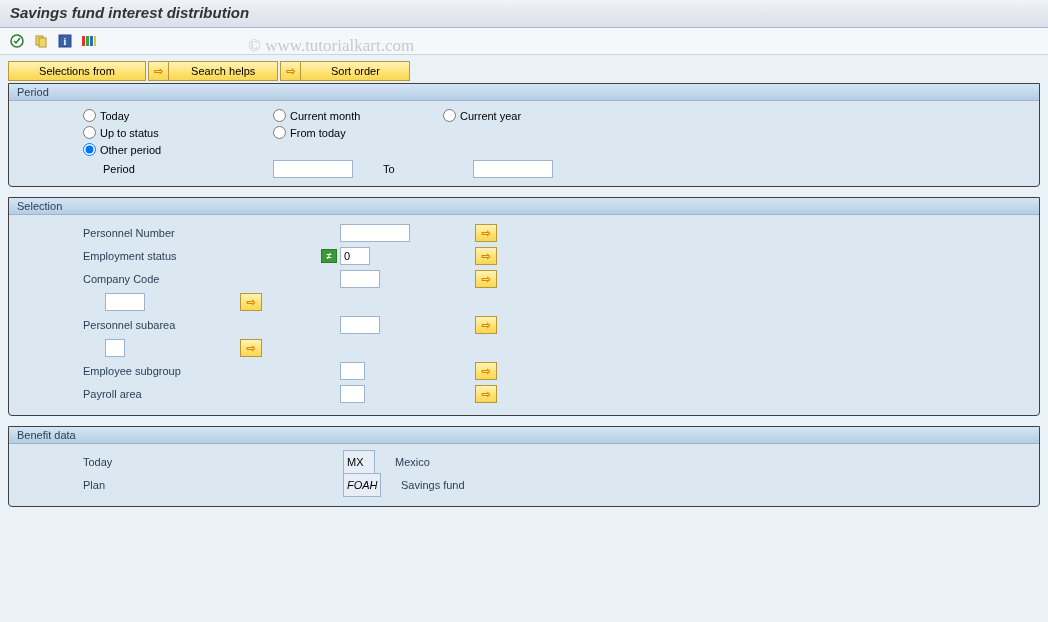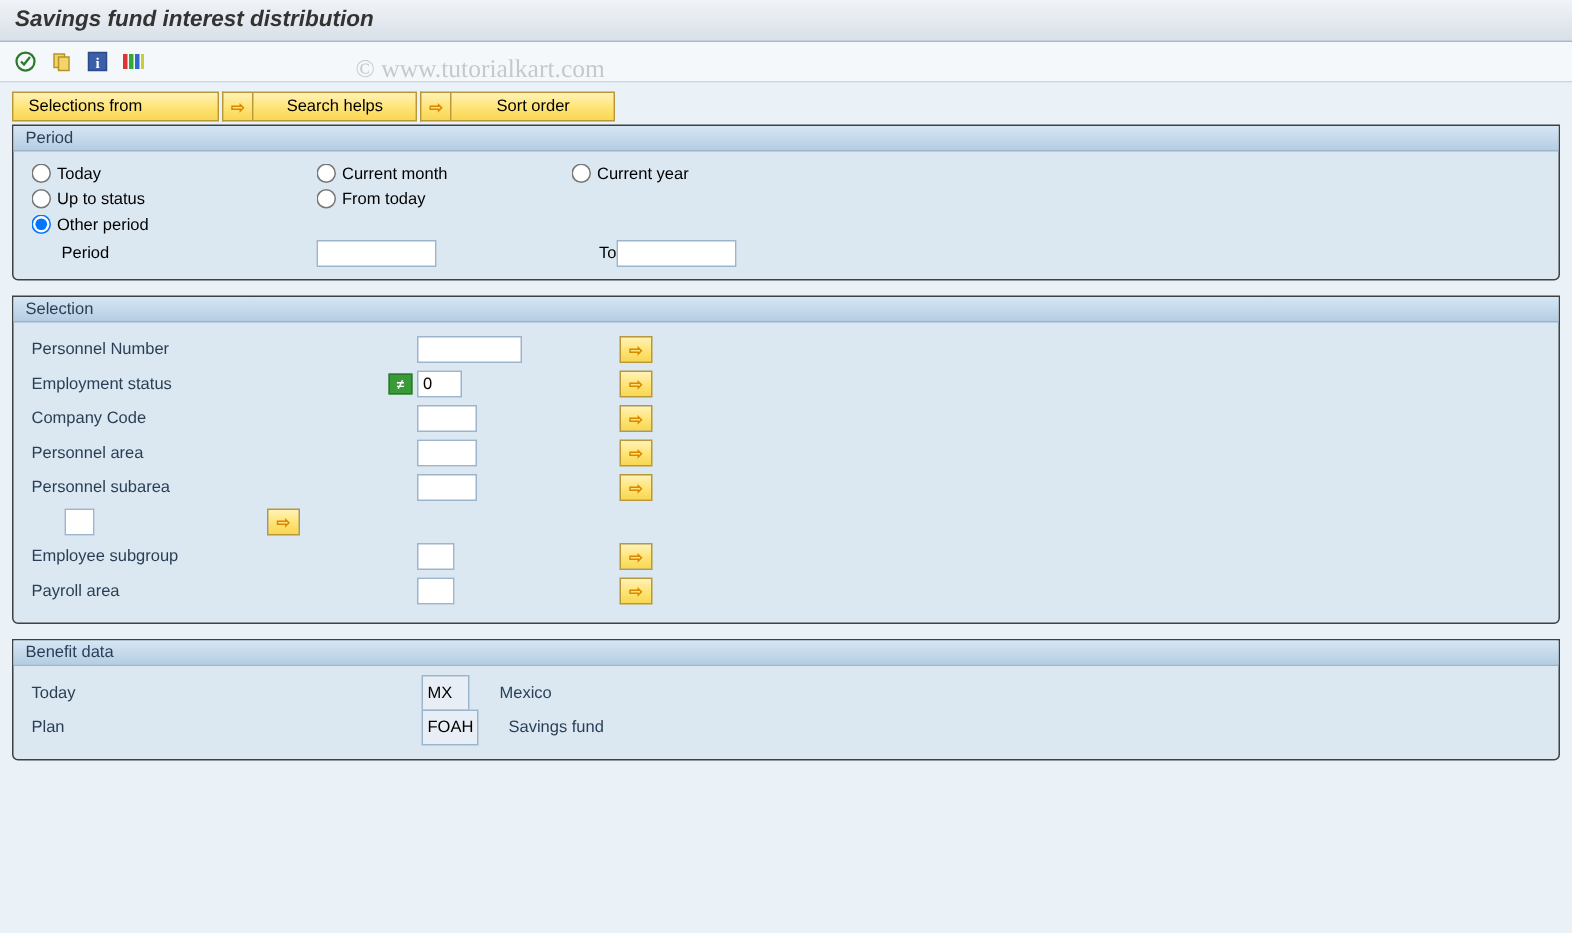--- a/index.html
+++ b/index.html
@@ -55,21 +55,21 @@
     background: linear-gradient(to bottom, #fff2b8 0%, #ffe57a 50%, #f8d752 100%);
     border: 1px solid #b89838;
     padding: 2px 10px;
     font-size: 11px;
     cursor: pointer;
     display: inline-flex;
     align-items: center;
     gap: 6px;
     height: 20px;
   }
-  .yellow-btn.wide { min-width: 138px; }
+  .yellow-btn.wide { min-width: 138px; justify-content: center; }
   .yellow-btn-split {
     display: inline-flex;
   }
   .yellow-btn-split .arr-box {
     background: linear-gradient(to bottom, #fff2b8 0%, #ffe57a 50%, #f8d752 100%);
     border: 1px solid #b89838;
     border-right: none;
     padding: 2px 5px;
     display: inline-flex;
     align-items: center;
@@ -94,21 +94,22 @@
     border-radius: 0 0 4px 4px;
   }
   .panel-header {
     background: linear-gradient(to bottom, #d5e6f5 0%, #b5cde2 100%);
     border-bottom: 1px solid #9cb4cc;
     padding: 2px 8px;
     font-size: 11px;
     color: #2a3f55;
   }
   .panel-body {
-    padding: 8px 12px;
+    padding: 8px 26px;
+    margin-left: 48px;
   }
   .radio-row, .radio-row2 {
     display: flex;
     align-items: center;
     margin-bottom: 4px;
   }
   .radio-item {
     display: inline-flex;
     align-items: center;
     gap: 4px;
@@ -186,21 +187,21 @@
     font-size: 9px;
     font-weight: bold;
     display: inline-flex;
     align-items: center;
     justify-content: center;
     line-height: 1;
   }
   .watermark {
     position: absolute;
     top: 36px;
-    left: 237px;
+    left: 248px;
     color: rgba(180,180,180,0.7);
     font-size: 17px;
     font-family: Georgia, serif;
     pointer-events: none;
     z-index: 50;
   }
 </style>
 </head>
 <body>
 
@@ -284,21 +285,21 @@
       </div>
       <div class="radio-row">
         <label class="radio-item col1">
           <input type="radio" name="period" checked="" style="">
           <span>Other period</span>
         </label>
       </div>
       <div class="period-fields">
         <span style="width:170px;">Period</span>
         <input class="input-text" style="width: 80px;" value="">
-        <span style="width:90px; text-align:right; margin-left:30px;">To</span>
+        <span style="width:90px; text-align:left; margin-left:30px;">To</span>
         <input class="input-text" style="width: 80px;" value="">
       </div>
     </div>
   </div>
 
   <div class="panel">
     <div class="panel-header">Selection</div>
     <div class="panel-body">
       <div class="sel-row">
         <span class="sel-label">Personnel Number</span>
@@ -314,21 +315,20 @@
         <span class="sel-input-col"><input class="input-text" style="width: 30px;" value="0"></span>
         <span class="sel-btn-col"><span class="arrow-btn">⇨</span></span>
       </div>
       <div class="sel-row">
         <span class="sel-label">Company Code</span>
         <span class="sel-eq"></span>
         <span class="sel-input-col"><input class="input-text" style="width: 40px;" value=""></span>
         <span class="sel-btn-col"><span class="arrow-btn">⇨</span></span>
       </div>
       <div class="sel-row">
-        <span class="sel-label">Personnel area</span>
         <span class="sel-eq"></span>
         <span class="sel-input-col"><input class="input-text" style="width: 40px;" value=""></span>
         <span class="sel-btn-col"><span class="arrow-btn">⇨</span></span>
       </div>
       <div class="sel-row">
         <span class="sel-label">Personnel subarea</span>
         <span class="sel-eq"></span>
         <span class="sel-input-col"><input class="input-text" style="width: 40px;" value=""></span>
         <span class="sel-btn-col"><span class="arrow-btn">⇨</span></span>
       </div>
@@ -357,20 +357,20 @@
     <div class="panel-body">
       <div class="field-row">
         <span class="field-label">Today</span>
         <span style="width:80px"></span>
         <span class="input-readonly" style="width:32px;">MX</span>
         <span class="field-desc">Mexico</span>
       </div>
       <div class="field-row">
         <span class="field-label">Plan</span>
         <span style="width:80px"></span>
-        <span class="input-readonly" style="width:38px;">FOAH</span>
+        <span class="input-readonly" style="width:38px;font-style:italic;">FOAH</span>
         <span class="field-desc">Savings fund</span>
       </div>
     </div>
   </div>
 
 
 </div>
 
 </body></html>

